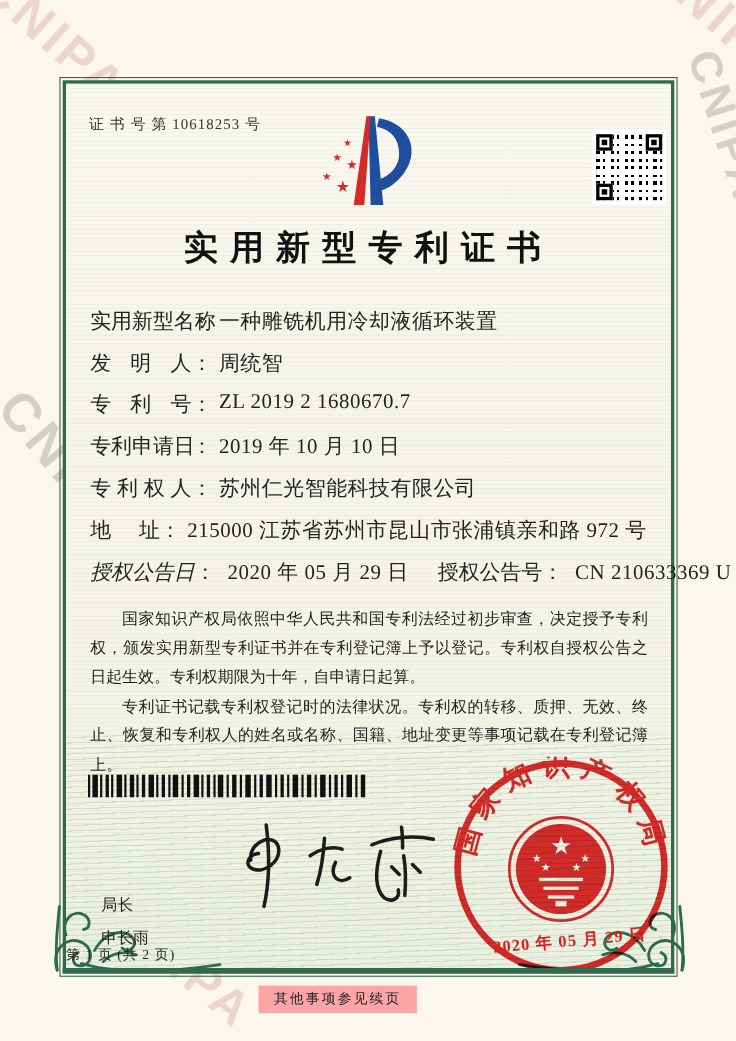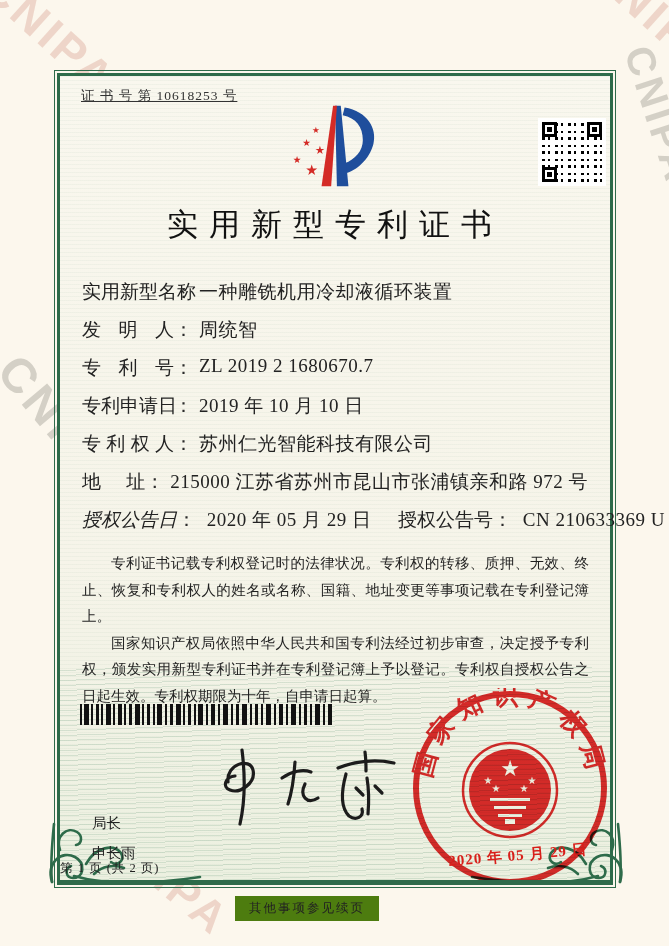--- a/index.html
+++ b/index.html
@@ -25,33 +25,33 @@
   }
   .frame::after{ 
     content:"";position:absolute;left:-3px;right:-3px;bottom:-3px;height:5px;
     background:#2e6b4a;
   }
   .waves{
     position:absolute;left:0;right:0;bottom:0;height:215px;pointer-events:none;
     background:repeating-linear-gradient(-2deg, rgba(96,150,118,0.20) 0 1px, transparent 1px 5px);
   }
   
-  .cert-no{position:absolute;left:21px;top:11px;font-size:13.5px;letter-spacing:1px;color:#333;text-decoration:underline;}
+  .cert-no{position:absolute;left:21px;top:28px;font-size:13.5px;letter-spacing:1px;color:#333;}
   .logo{position:absolute;left:50%;top:22px;transform:translateX(-50%);width:96px;height:96px;}
   .qr{position:absolute;left:478px;top:42px;width:68px;height:68px;background:#fff;padding:4px;box-sizing:border-box;}
   .qr-inner{position:relative;width:60px;height:60px;
     background:
       repeating-linear-gradient(90deg,#000 0 3px,#fff 3px 6px,#000 6px 8px,#fff 8px 13px),
       repeating-linear-gradient(0deg,#000 0 3px,#fff 3px 7px,#000 7px 9px,#fff 9px 14px);
     background-blend-mode:screen;}
   .finder{position:absolute;width:9px;height:9px;border:3px solid #000;background:#fff;}
   .finder::after{content:"";position:absolute;left:2px;top:2px;width:5px;height:5px;background:#000;}
   .f1{left:0;top:0;} .f2{right:0;top:0;} .f3{left:0;bottom:0;}
   .title{position:absolute;left:0;right:0;top:128px;text-align:center;
-    font-size:31px;font-weight:normal;letter-spacing:11px;color:#111;}
+    font-size:31px;font-weight:bold;letter-spacing:11px;color:#111;}
   
   .fields{position:absolute;left:22px;top:203px;width:506px;font-size:19px;}
   .frow{height:38px;display:flex;align-items:flex-start;white-space:nowrap;}
   .flabel{display:inline-block;width:92px;text-align:justify;text-align-last:justify;color:#222;}
   .fcolon{margin-right:6px;}
   .fvalue{color:#222;letter-spacing:0.5px;}
   .frow-double{position:relative;}
   .fpair2{position:absolute;left:316px;top:0;white-space:nowrap;}
   
   .paras{position:absolute;left:22px;top:474px;width:507px;font-size:14.5px;line-height:26.5px;
@@ -63,21 +63,21 @@
   .sig-labels{position:absolute;left:32px;top:686px;font-family:"Liberation Sans","DejaVu Sans",sans-serif;
     font-size:14.5px;line-height:30px;color:#222;margin-top:46px;}
   .signature{position:absolute;left:140px;top:668px;}
   
   .seal{position:absolute;left:350px;top:612px;width:200px;height:200px;opacity:0.93;mix-blend-mode:multiply;}
   .seal-date{position:absolute;left:358px;top:770px;width:200px;text-align:center;
     color:#d81f1a;font-size:15px;font-weight:bold;letter-spacing:1px;transform:rotate(-5deg);}
   
   .page-num{position:absolute;left:0;right:0;top:784px;text-align:left;font-size:12.5px;color:#222;letter-spacing:1px;}
   .cont-note{position:absolute;left:307px;top:896px;transform:translateX(-50%);
-    background:#4d7c0f;padding:4px 14px;font-size:12.5px;color:#222;letter-spacing:2px;white-space:nowrap;}
+    background:#fca5a5;padding:4px 14px;font-size:12.5px;color:#222;letter-spacing:2px;white-space:nowrap;}
   
   .flourish{position:absolute;width:160px;height:85px;}
   .fl-left{left:-16px;top:728px;}
   .fl-right{left:408px;top:728px;transform:scaleX(-1);}
 </style>
 </head>
 <body>
 
 <span class="wm wm-pink" style="left:-30px;top:6px;font-size:46px;transform:rotate(42deg);">CNIPA</span>
 <span class="wm wm-pink" style="left:575px;top:-12px;font-size:46px;transform:rotate(42deg);">CNIPA</span>
@@ -167,22 +167,22 @@
         <span class="fvalue">2020 年 05 月 29 日</span>
       </span>
       <span class="fpair2">
         <span class="flabel" style="width:auto;">授权公告号</span><span class="fcolon">：</span>
         <span class="fvalue">CN 210633369 U</span>
       </span>
     </div>
   </div>
 
   <div class="paras">
+    <p>国家知识产权局依照中华人民共和国专利法经过初步审查，决定授予专利权，颁发实用新型专利证书并在专利登记簿上予以登记。专利权自授权公告之日起生效。专利权期限为十年，自申请日起算。</p>
     <p>专利证书记载专利权登记时的法律状况。专利权的转移、质押、无效、终止、恢复和专利权人的姓名或名称、国籍、地址变更等事项记载在专利登记簿上。</p>
-    <p>国家知识产权局依照中华人民共和国专利法经过初步审查，决定授予专利权，颁发实用新型专利证书并在专利登记簿上予以登记。专利权自授权公告之日起生效。专利权期限为十年，自申请日起算。</p>
   </div>
 
   <svg class="barcode" viewBox="0 0 256 21" preserveAspectRatio="none">
     <g fill="#111">
       <rect x="0" width="2" height="21"></rect>
         <rect x="4" width="5" height="21"></rect>
         <rect x="11" width="2" height="21"></rect>
       <rect x="16" width="3" height="21"></rect>
         <rect x="21" width="2" height="21"></rect>
         <rect x="26" width="5" height="21"></rect>

